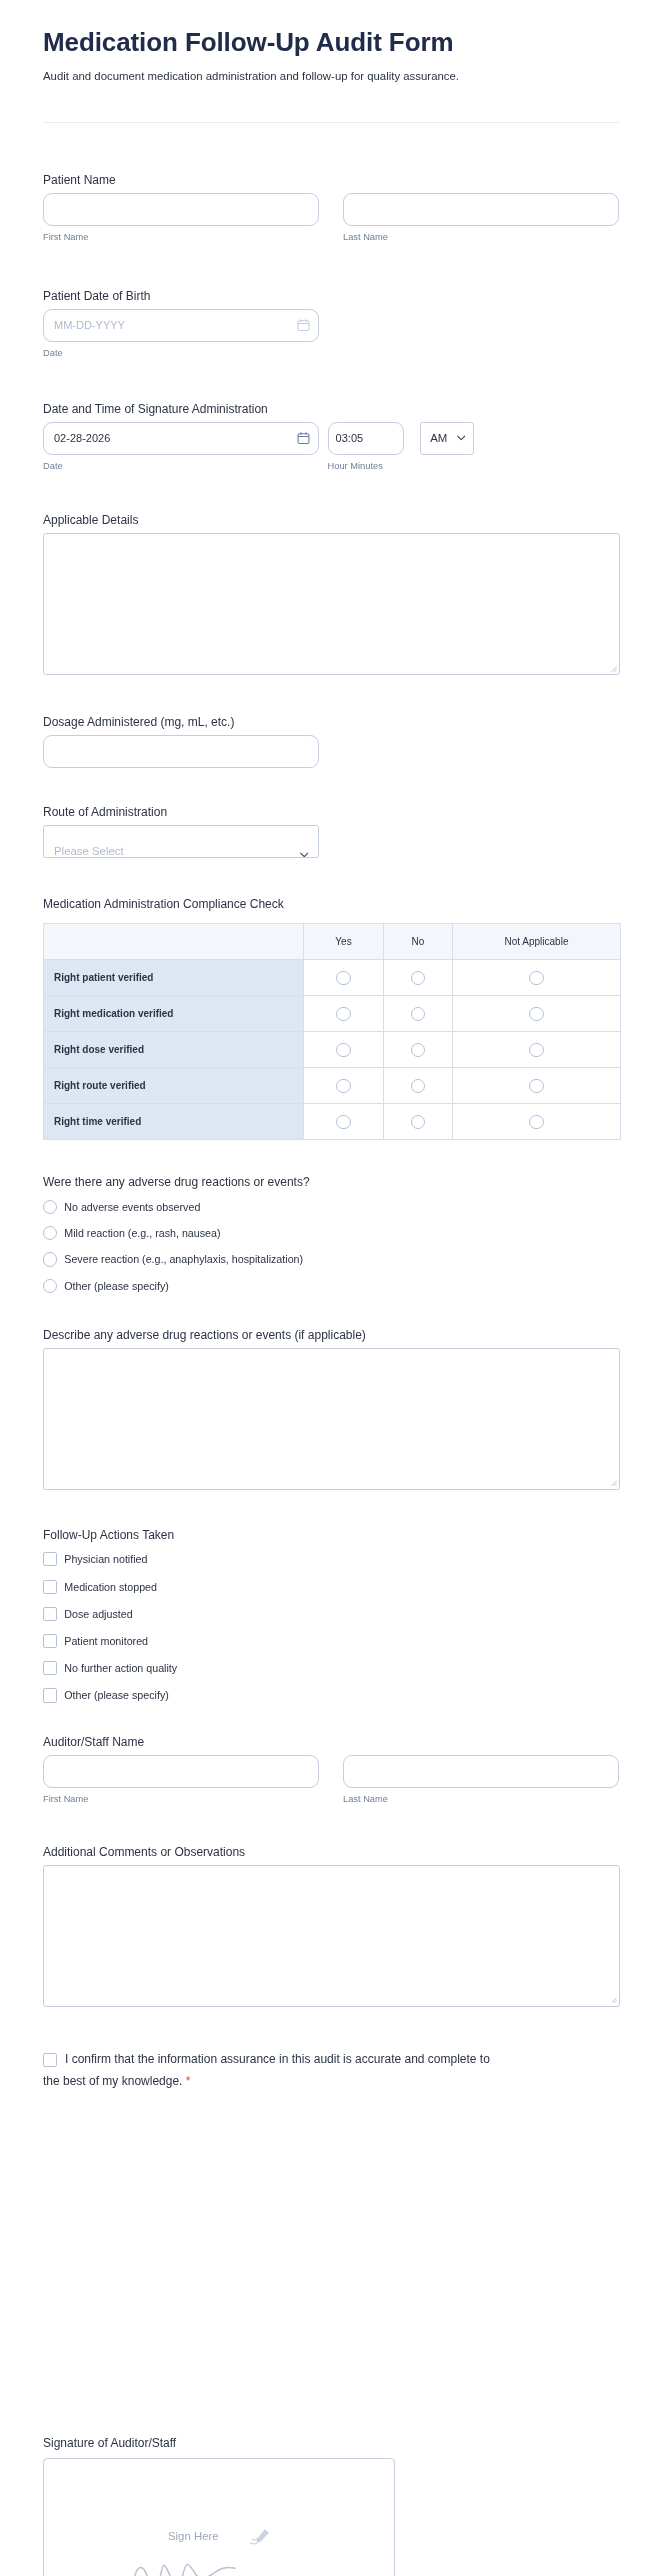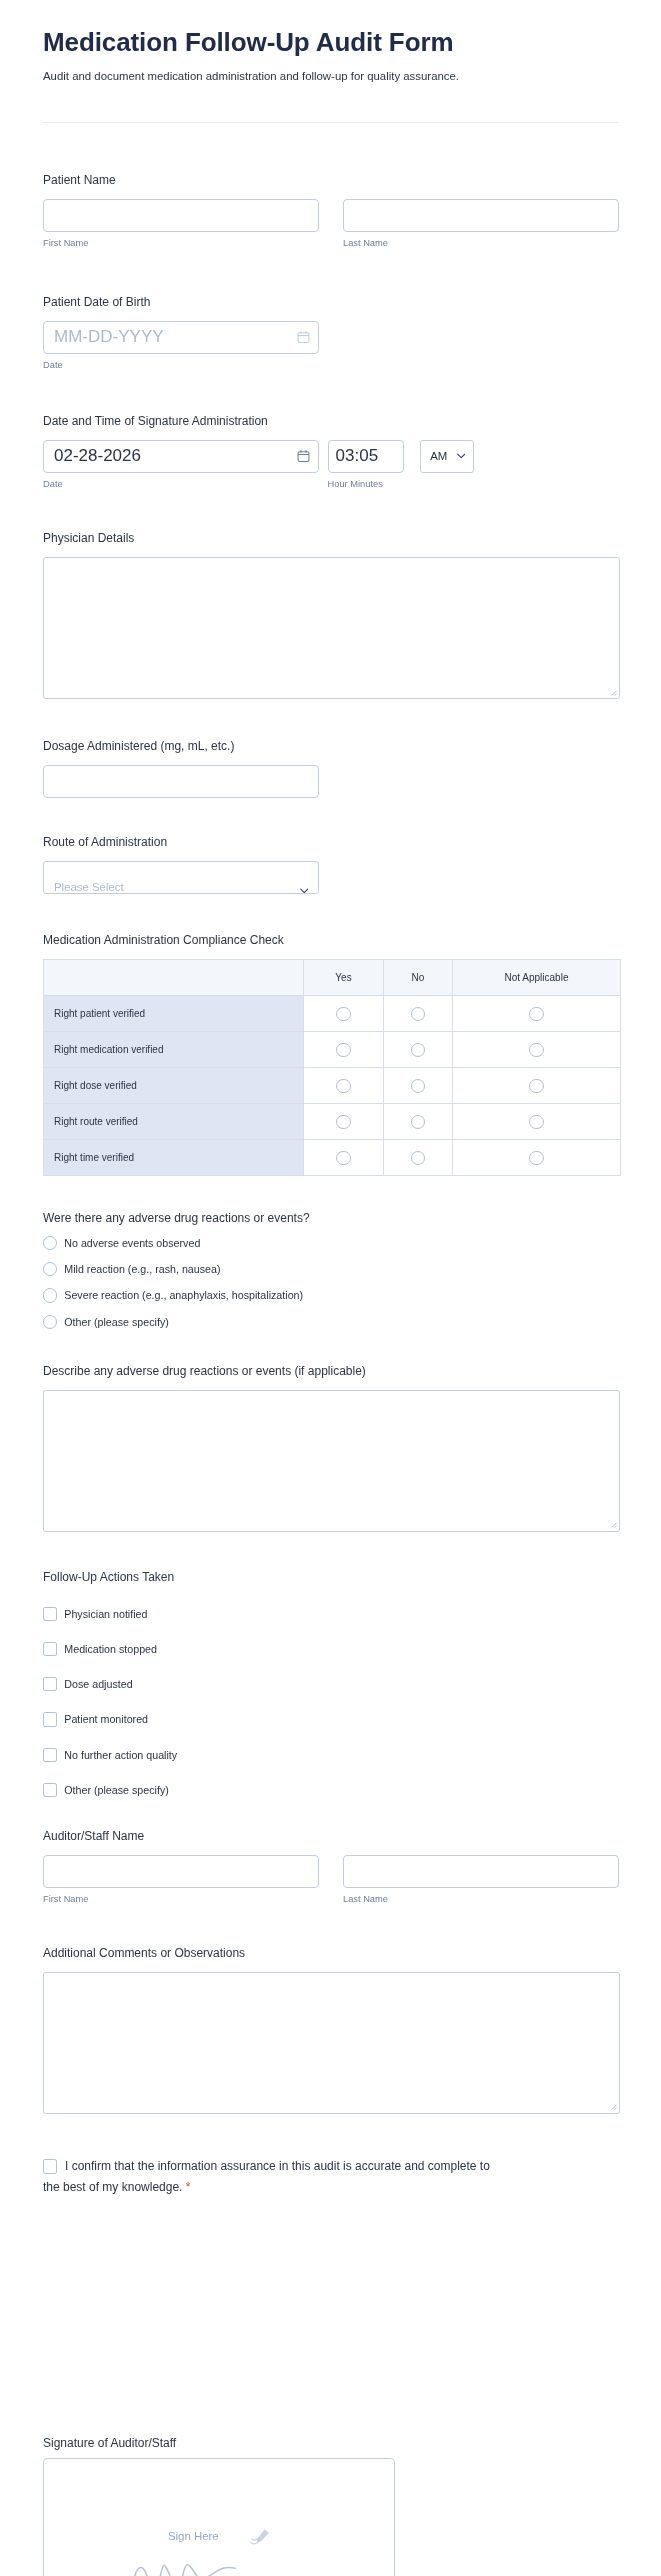--- a/index.html
+++ b/index.html
@@ -13,27 +13,27 @@
 
   h1.form-title {
     font-size: 26px; line-height: 31px; font-weight: 700;
     color: var(--heading, #202c49); letter-spacing: -0.1px;
   }
   .form-subtitle { margin-top: 11.4px; font-size: 11.4px; line-height: 15.7px; color: var(--text, #2c3345); }
   .divider { border: none; border-top: 0.7px solid #e8ecf2; margin-top: 37px; }
 
   .question { }
   .q-label { display: block; font-size: 12px; line-height: 17px; font-weight: 500; color: var(--text, #2c3345); }
-  .control { margin-top: 10px; }
+  .control { margin-top: 4px; }
   .sublabel { margin-top: 6.4px; font-size: 9.3px; line-height: 11.4px; color: var(--sublabel, #6f7e98); }
 
   .text-input {
     height: 33px; width: 276px; background: #fff;
-    border: 0.7px solid var(--input-border, #c3cdde); border-radius: 4px;
-    padding: 0 10px; font-family: "Liberation Sans", sans-serif; font-size: 17px; color: var(--text, #2c3345);
+    border: 0.7px solid var(--input-border, #c3cdde); border-radius: 9px;
+    padding: 0 10px; font-family: "Liberation Sans", sans-serif; font-size: 11px; color: var(--text, #2c3345);
     outline: none;
   }
   .text-input::placeholder { color: var(--placeholder, #aebacd); }
 
   .two-col { display: flex; gap: 24px; }
   .field { width: 276px; }
   .field .text-input { width: 100%; }
 
   .input-wrap { position: relative; width: 276px; }
   .input-wrap .text-input { width: 100%; padding-right: 30px; }
@@ -69,38 +69,38 @@
   .select .ph { color: var(--placeholder, #aebacd); }
 
   table.matrix { margin-top: 10px; width: 577px; border-collapse: collapse; table-layout: fixed; }
   .matrix th, .matrix td { border: 0.7px solid var(--table-border, #d7deea); height: 36px; }
   .matrix thead th {
     background: var(--table-header-bg, #f3f6fa); font-size: 10px; font-weight: 400;
     color: var(--text, #2c3345); text-align: center;
   }
   .matrix td.row-label {
     background: var(--table-label-bg, #dfe6f3); font-size: 10px; color: var(--text, #2c3345);
-    padding-left: 10px; text-align: left;
+    padding-left: 10px; text-align: left; font-weight: bold;
   }
   .matrix td.cell { background: #fff; text-align: center; vertical-align: middle; }
 
   .radio {
     display: inline-block; width: 14.2px; height: 14.2px; border-radius: 50%;
     border: 0.7px solid var(--control-border, #b3c0d6); background: #fff; vertical-align: middle; cursor: pointer;
   }
   .checkbox {
     display: inline-block; width: 14.2px; height: 14.2px; border-radius: 2.1px;
     border: 0.7px solid var(--control-border, #b3c0d6); background: #fff; vertical-align: middle; cursor: pointer;
     flex: none;
   }
 
   .options { margin-top: 8.5px; }
   .option-row { display: flex; align-items: center; margin-bottom: 12px; cursor: pointer; }
   .option-row:last-child { margin-bottom: 0; }
-  .cbx-row { margin-bottom: 13px; margin-top: 21px; }
+  .cbx-row { margin-bottom: 13px; }
   .option-label { margin-left: 7.1px; font-size: 10.7px; line-height: 14.2px; color: var(--text, #2c3345); }
 
   .confirm { margin-top: 42px; width: 463px; font-size: 12px; line-height: 21.4px; color: var(--text, #2c3345); }
   .confirm .checkbox { float: left; margin: 3.6px 7.8px 0 0; }
   .req { color: var(--required, #e0443a); }
 
   .signature-q { position: absolute; left: 43px; top: 2435px; }
   .sig-box {
     margin-top: 5.7px; width: 352px; height: 157px; background: #fff;
     border: 0.7px solid var(--input-border, #c3cdde); border-radius: 4.3px; position: relative; cursor: crosshair;
@@ -181,21 +181,21 @@
         <span class="inline-svg">
           <svg width="8.5" height="5.7" viewBox="0 0 12 8" fill="none">
             <path d="M1 1.5 L6 6.5 L11 1.5" stroke="#39445a" stroke-width="1.6" stroke-linecap="round" stroke-linejoin="round"></path>
           </svg>
         </span>
       </div>
     </div>
   </section>
 
   <section class="question" style="margin-top:40px">
-    <label class="q-label">Physician Details</label>
+    <label class="q-label">Applicable Details</label>
     <div class="control ta-wrap">
       <textarea class="text-area" style=""></textarea>
       <span class="grip">
         <svg width="6.4" height="6.4" viewBox="0 0 9 9">
             <path d="M8 1 L1 8 M8 5 L5 8" stroke="currentColor" stroke-width="1.2"></path>
           </svg>
       </span>
     </div>
   </section>
 

